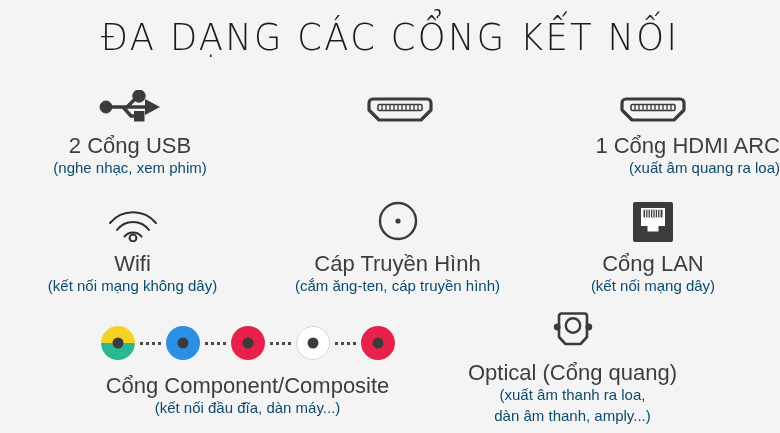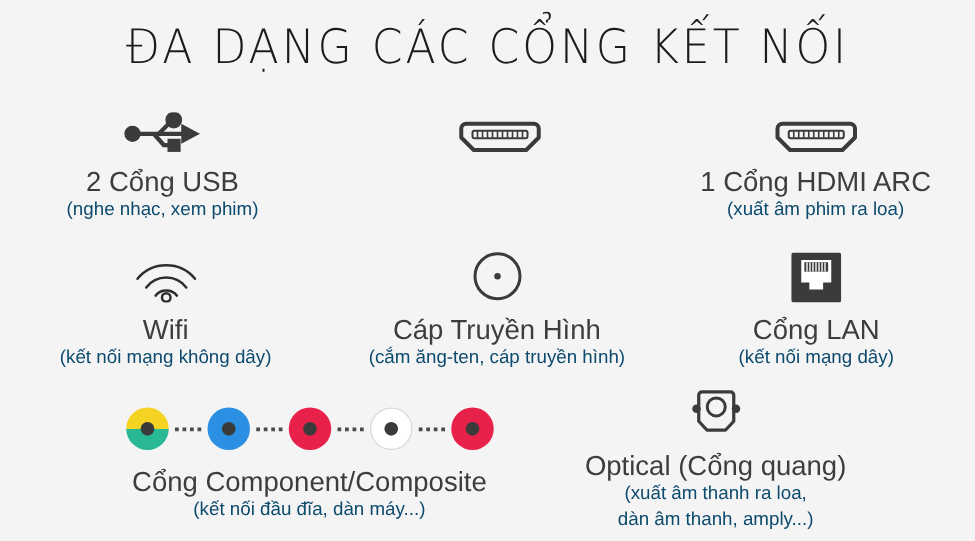--- a/index.html
+++ b/index.html
@@ -64,21 +64,21 @@
     color: #0c4a6e;
     white-space: nowrap;
   }
   .label-sub.multiline {
     white-space: normal;
   }
 
   
   #cell-usb      { left: 0px;   top: 80px;  width: 260px; }
   #cell-hdmi     { left: 270px; top: 80px;  width: 260px; }
-  #cell-hdmi-arc { left: 525px; top: 80px;  width: 255px; }
+  #cell-hdmi-arc { left: 525px; top: 80px;  width: 255px; text-align: right; }
 
   #cell-wifi     { left: 5px;   top: 198px; width: 255px; }
   #cell-coax     { left: 265px; top: 198px; width: 265px; }
   #cell-lan      { left: 528px; top: 198px; width: 250px; }
 
   #cell-rca      { left: 60px;  top: 318px; width: 375px; }
   #cell-optical  { left: 450px; top: 305px; width: 245px; }
 
   #cell-rca .icon-wrap { height: 42px; margin-bottom: 14px; }
   #cell-optical .icon-wrap { height: 48px; margin-bottom: 8px; }
@@ -170,21 +170,21 @@
     <div class="icon-wrap">
       <svg width="70" height="28" viewBox="0 0 70 28">
         <path d="M4 7 a4 4 0 0 1 4 -4 H62 a4 4 0 0 1 4 4 V14 L56 24 H14 L4 14 Z" fill="none" stroke="#3b3b3b" stroke-width="3.2" stroke-linejoin="round"></path>
         <rect x="13" y="8.5" width="44" height="6" rx="1.5" fill="none" stroke="#3b3b3b" stroke-width="1.6"></rect>
         <g stroke="#3b3b3b" stroke-width="1.3">
           <path d="M17 8.8 V14.2 M21 8.8 V14.2 M25 8.8 V14.2 M29 8.8 V14.2 M33 8.8 V14.2 M37 8.8 V14.2 M41 8.8 V14.2 M45 8.8 V14.2 M49 8.8 V14.2 M53 8.8 V14.2"></path>
         </g>
       </svg>
     </div>
     <div class="label-main">1 Cổng HDMI ARC</div>
-    <div class="label-sub">(xuất âm phim ra loa)</div>
+    <div class="label-sub">(xuất âm quang ra loa)</div>
   </div>
 
   <div class="cell" id="cell-wifi">
     <div class="icon-wrap">
       <svg width="52" height="34" viewBox="0 0 52 34">
         <g fill="none" stroke="#2e2e2e" stroke-width="2" stroke-linecap="round">
           <path d="M3 15 A30 30 0 0 1 49 15"></path>
           <path d="M10 22 A20 20 0 0 1 42 22"></path>
           <path d="M17.5 28.5 A11 11 0 0 1 34.5 28.5"></path>
         </g>

